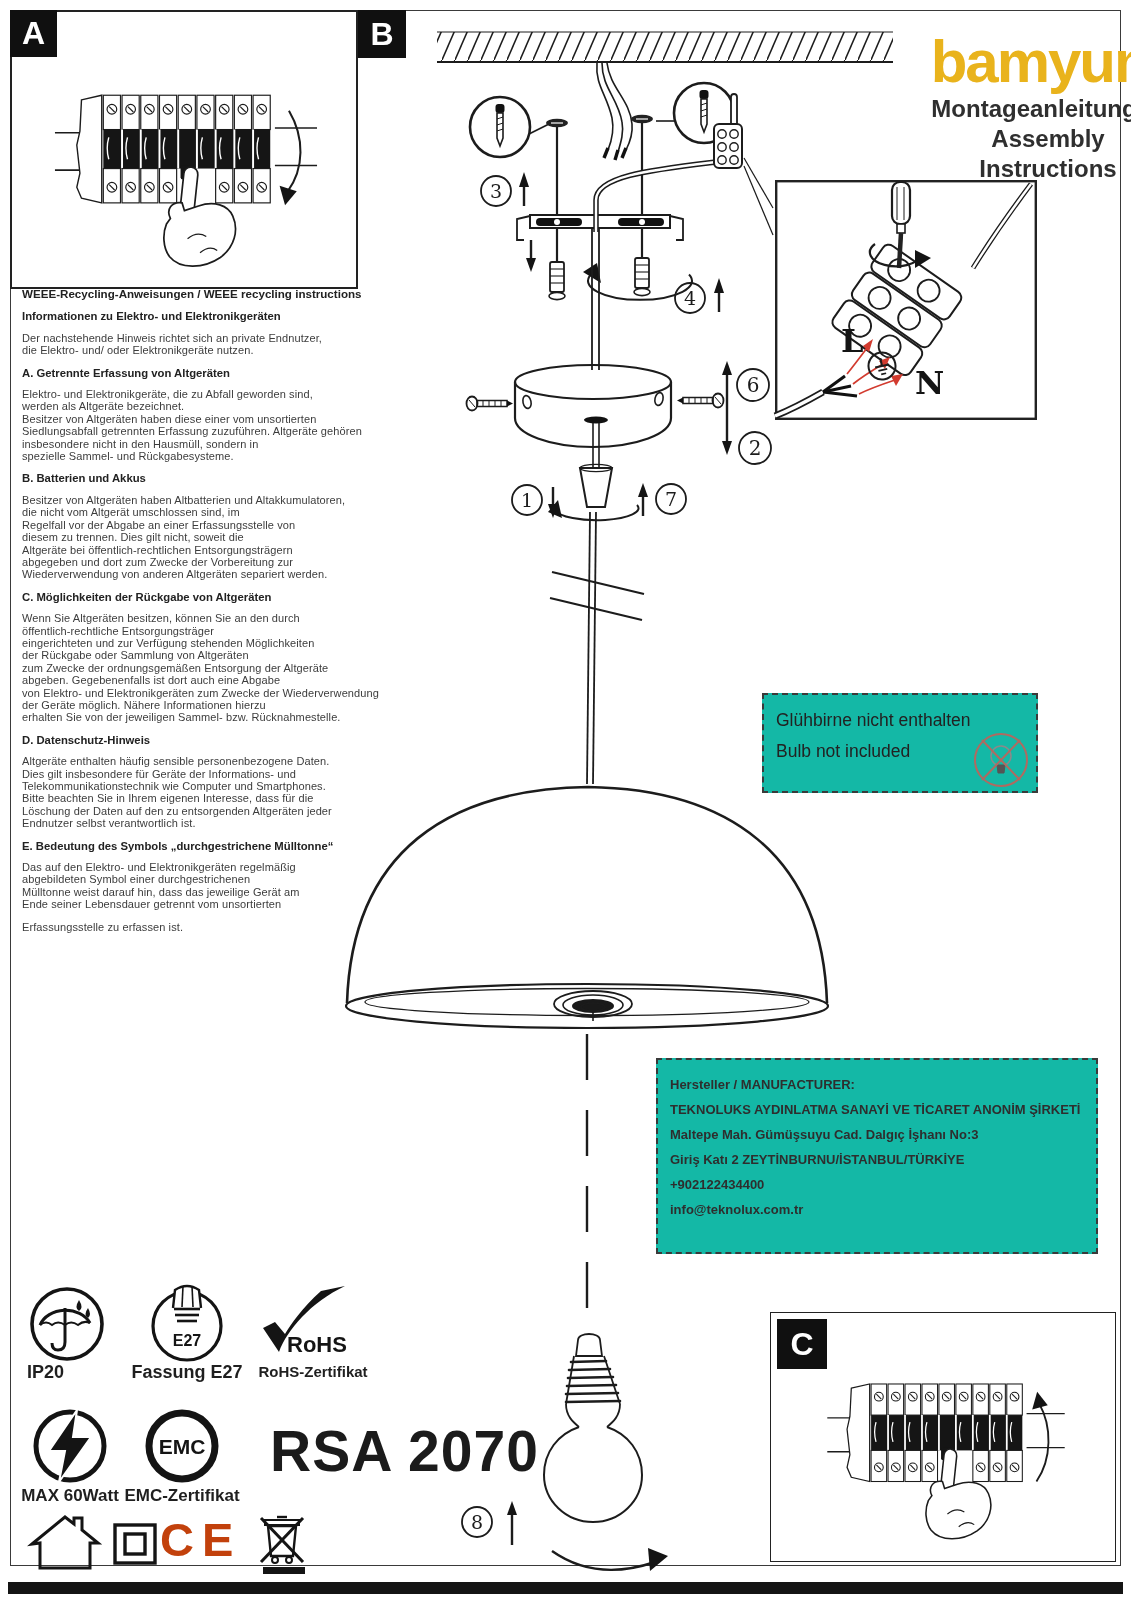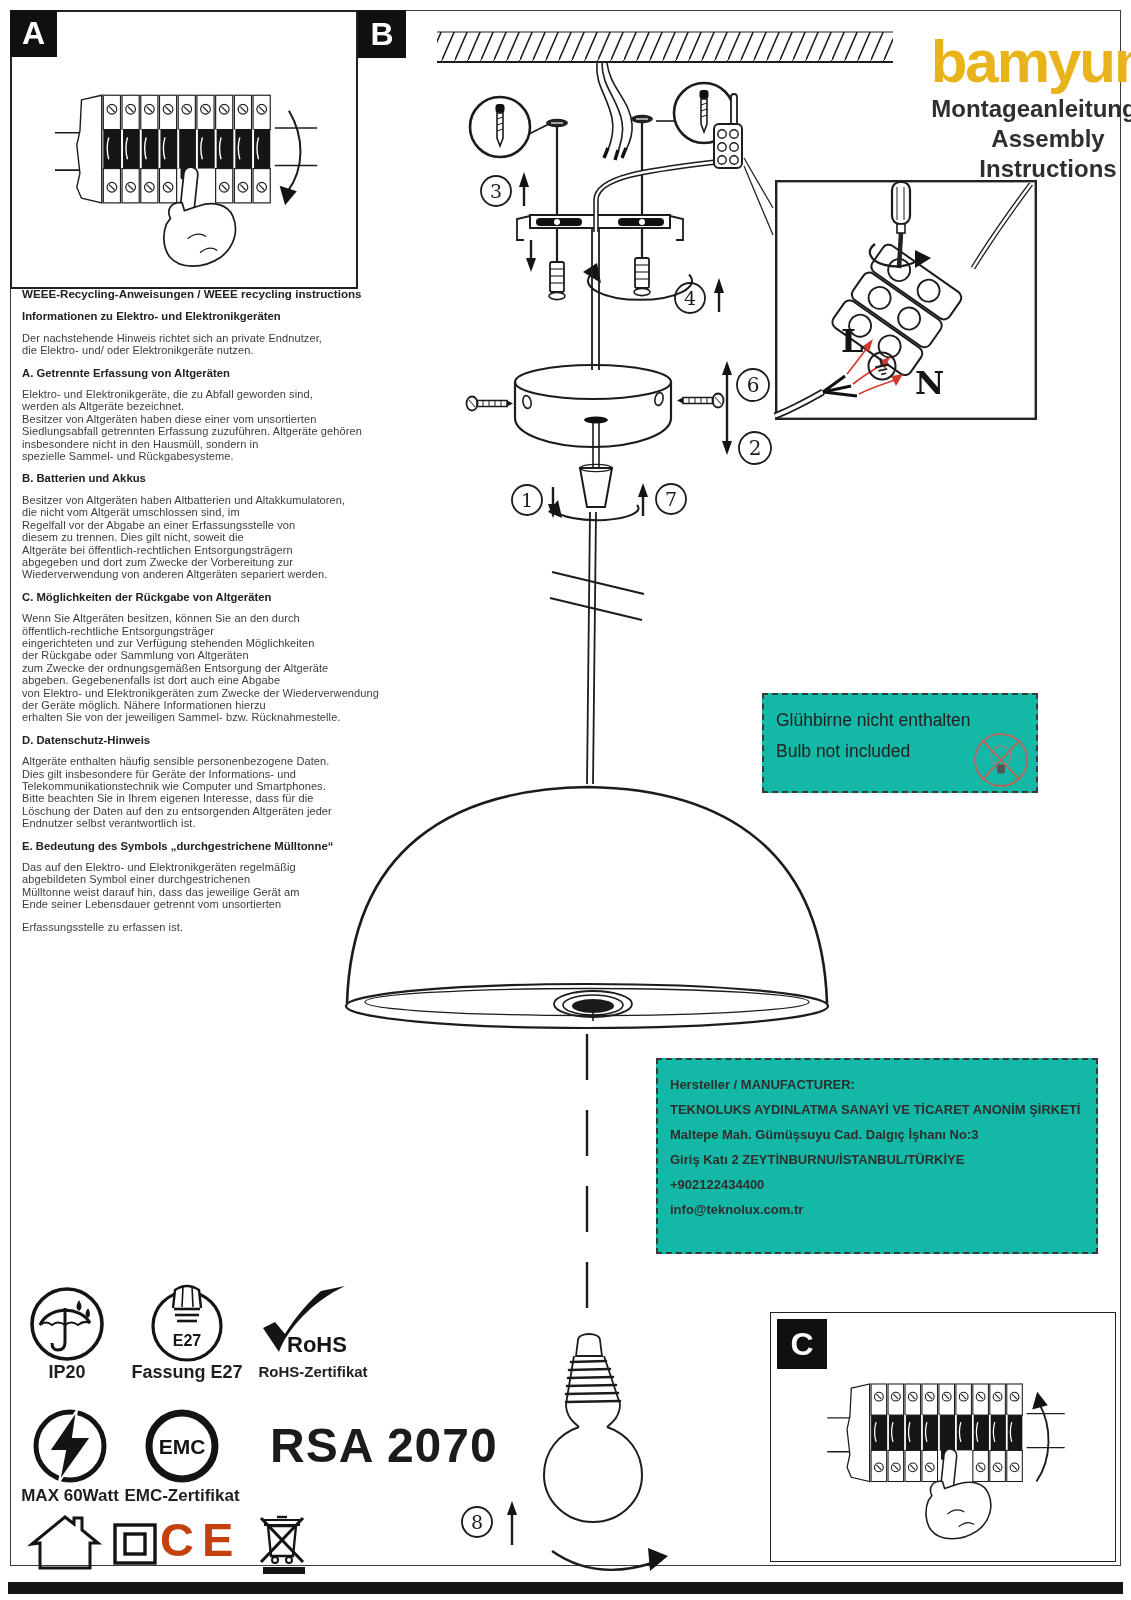--- a/index.html
+++ b/index.html
@@ -32,21 +32,21 @@
   #mfg-box .body{white-space:pre-line;}
   #mfg-box .foot{margin-top:23px;}
   #bulb-note{left:762px;top:693px;width:248px;height:76px;padding:10px 12px;
              font-size:17.5px;line-height:31px;color:#222;}
   
   #brand{left:878px;top:30px;width:246px;text-align:center;margin-left:47px;}
   #brand .logo{font-size:60px;font-weight:bold;letter-spacing:-2px;line-height:64px;}
   #brand .sub{font-size:24px;font-weight:bold;color:#2f2f2f;line-height:30px;}
   
   .cert-label{font-weight:bold;color:#1f1f1f;}
-  #model{left:270px;top:1418px;font-size:48px;font-weight:bold;color:#1b1b1b;letter-spacing:1px;}
+  #model{left:270px;top:1418px;font-size:57px;font-weight:bold;color:#1b1b1b;letter-spacing:1px;}
   #ce-text{left:160px;top:1512px;font-size:47px;font-weight:bold;letter-spacing:8px;color:#c2410c;}
   .badge-num{font-family:"DejaVu Serif",serif;}
 </style>
 </head>
 <body>
 
 <div id="page">
 
   <div id="page-border" class="abs"></div>
 
@@ -412,21 +412,21 @@
 
   <svg class="abs" style="left:27px;top:1284px;width:80px;height:80px;" viewBox="0 0 80 80">
     <circle cx="40" cy="40" r="35" fill="none" stroke="#141414" stroke-width="3.6"></circle>
     <path d="M13,41 A27,22 0 0 1 63,39" fill="none" stroke="#141414" stroke-width="3"></path>
     <path d="M13,41 q6,-5 12,0 q6,-5 13,0 q6,-5 13,0 q6,-5 12,-2" fill="none" stroke="#141414" stroke-width="2"></path>
     <line x1="38" y1="24" x2="38" y2="58" stroke="#141414" stroke-width="3"></line>
     <path d="M38,58 q0,8 -7,8 q-6,0 -6,-7" fill="none" stroke="#141414" stroke-width="3"></path>
     <path d="M52,16 q5,8 0,11 q-5,-3 0,-11" fill="#141414"></path>
     <path d="M61,24 q4,7 0,10 q-5,-3 0,-10" fill="#141414"></path>
   </svg>
-  <div class="abs cert-label" style="left:27px;top:1362px;width:80px;text-align:center;font-size:18px;">IP20</div>
+  <div class="abs cert-label" style="left:27px;top:1362px;width:80px;text-align:left;font-size:18px;">IP20</div>
 
   <svg class="abs" style="left:147px;top:1278px;width:80px;height:86px;" viewBox="0 0 80 86">
     <circle cx="40" cy="48" r="34" fill="none" stroke="#141414" stroke-width="3.2"></circle>
     <path d="M26,30 L28,12 Q40,4 52,12 L54,30" fill="#fff" stroke="#141414" stroke-width="2.4"></path>
     <line x1="36" y1="8" x2="35" y2="29" stroke="#141414" stroke-width="1.6"></line>
     <line x1="45" y1="8" x2="46" y2="29" stroke="#141414" stroke-width="1.6"></line>
     <line x1="27" y1="31" x2="53" y2="31" stroke="#141414" stroke-width="2.6"></line>
     <line x1="28" y1="37" x2="52" y2="37" stroke="#141414" stroke-width="2.6"></line>
     <line x1="30" y1="43" x2="50" y2="43" stroke="#141414" stroke-width="2.6"></line>
     <text x="40" y="68" font-size="16" font-weight="bold" text-anchor="middle" fill="#141414">E27</text>

